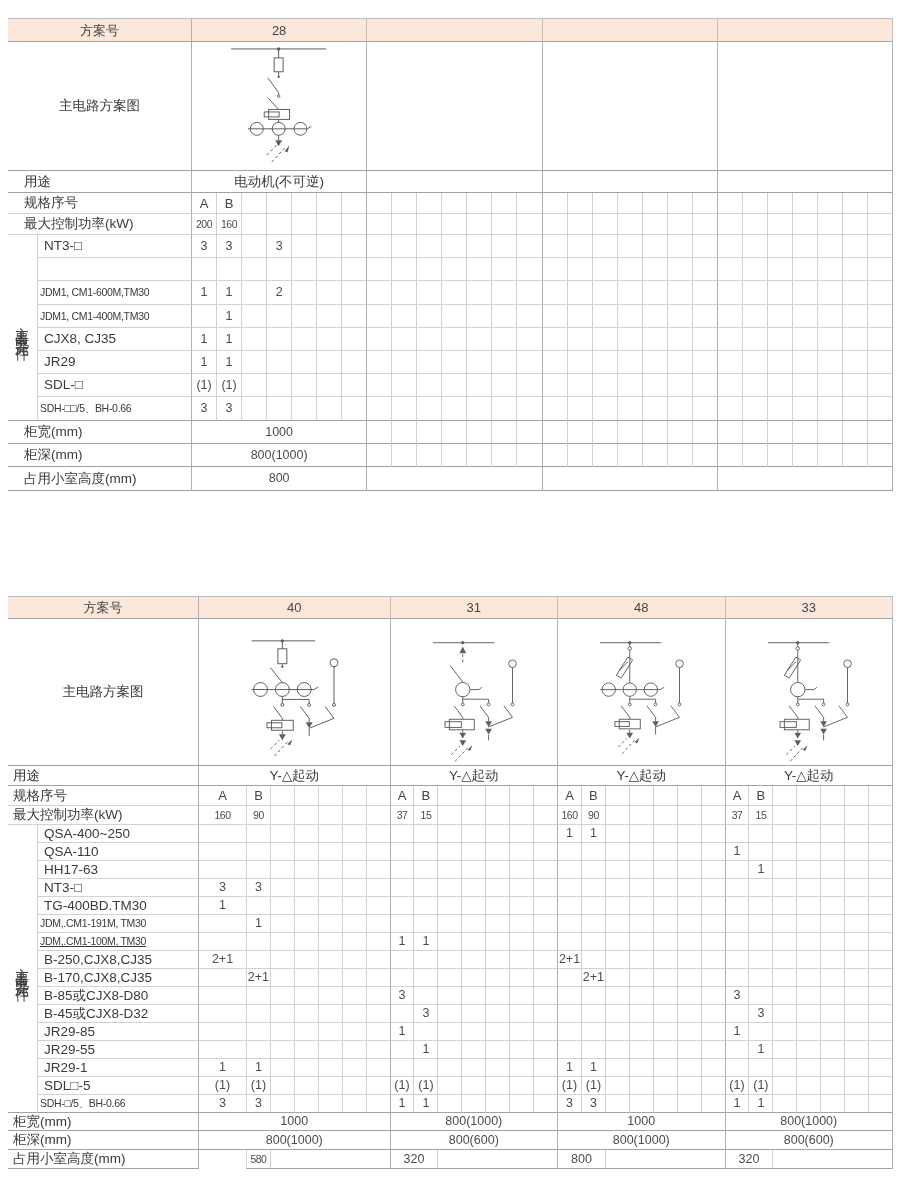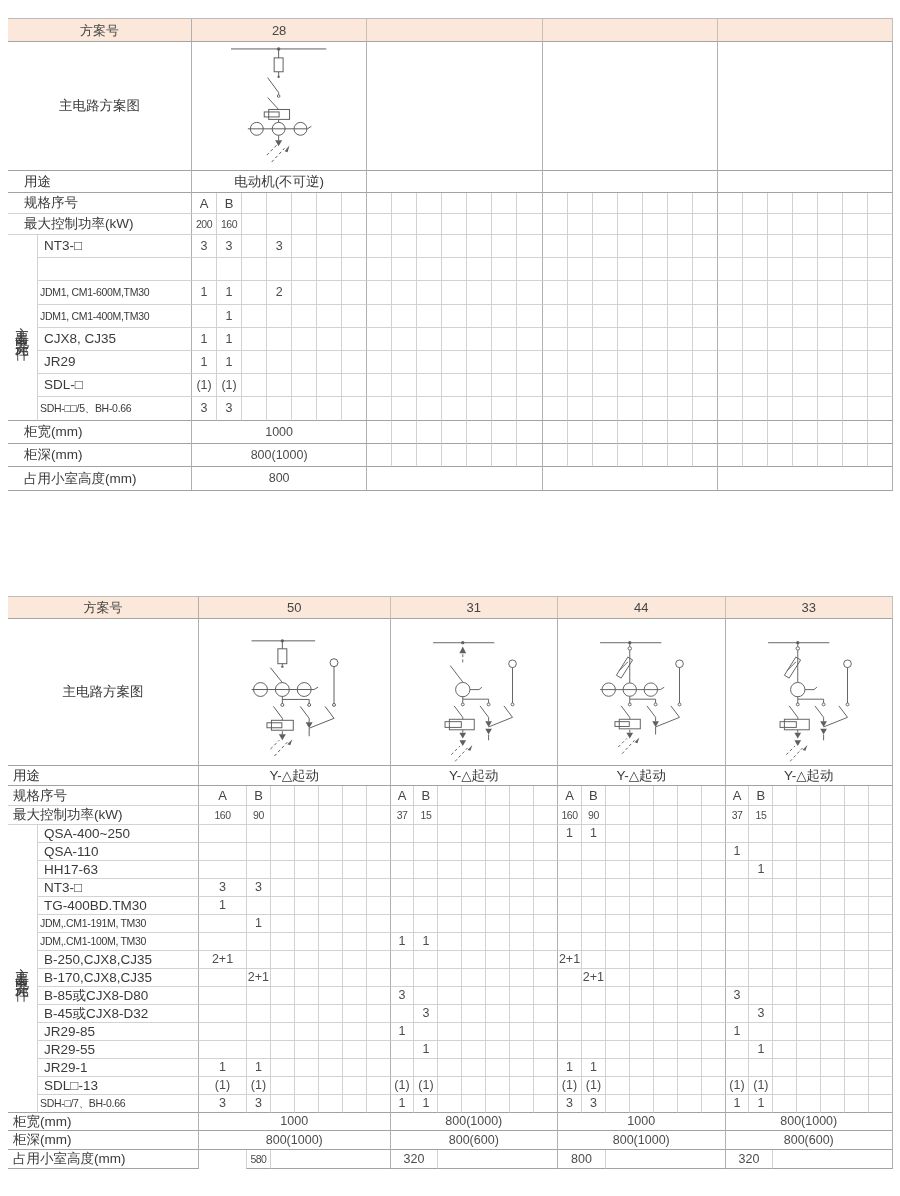--- a/index.html
+++ b/index.html
@@ -409,23 +409,23 @@
     <div class="c dk" style="grid-area: 15 / 29;"></div>
     <div class="c dk schemeEnd" style="grid-area: 15 / 30;"></div>
     <div class="c lab dk labEnd" style="grid-area: 16 / 1 / auto / span 2;">占用小室高度(mm)</div>
     <div class="c dk schemeEnd" style="grid-area: 16 / 3 / auto / span 7;">800</div>
     <div class="c dk schemeEnd" style="grid-area: 16 / 10 / auto / span 7;"></div>
     <div class="c dk schemeEnd" style="grid-area: 16 / 17 / auto / span 7;"></div>
     <div class="c dk schemeEnd" style="grid-area: 16 / 24 / auto / span 7;"></div>
   </div>
 <div id="t2" class="tbl" style="left: 8px; top: 596px; grid-template-columns: 30px 161px repeat(28, 1fr); grid-template-rows: 22px 147px 20px 20px 19px 18px 18px 18px 18px 18px 18px 18px 18px 18px 18px 18px 18px 18px 18px 18px 18px 18px 19px 19px 20px;">
     <div class="c lab labc hdr labEnd" style="grid-area: 1 / 1 / auto / span 2;">方案号</div>
-    <div class="c hdr" style="grid-area: 1 / 3 / auto / span 7;">50</div>
+    <div class="c hdr" style="grid-area: 1 / 3 / auto / span 7;">40</div>
     <div class="c hdr" style="grid-area: 1 / 10 / auto / span 7;">31</div>
-    <div class="c hdr" style="grid-area: 1 / 17 / auto / span 7;">44</div>
+    <div class="c hdr" style="grid-area: 1 / 17 / auto / span 7;">48</div>
     <div class="c hdr" style="grid-area: 1 / 24 / auto / span 7;">33</div>
     <div class="c lab labc dk labEnd" style="grid-area: 2 / 1 / auto / span 2;">主电路方案图</div>
     <div class="c dia dk schemeEnd" style="grid-area: 2 / 3 / auto / span 7;">
       <svg viewBox="0 0 174 147" preserveAspectRatio="xMidYMid meet">
         <line x1="44" y1="22" x2="108" y2="22"></line>
         <circle cx="75" cy="22" r="1.7" class="f"></circle>
         <line x1="75" y1="22" x2="75" y2="30"></line>
         <rect x="70.5" y="30" width="9" height="15"></rect>
         <line x1="75" y1="45" x2="75" y2="47"></line>
         <circle cx="75" cy="48" r="1.2" class="f"></circle>
@@ -810,21 +810,21 @@
     <div class="c " style="grid-area: 11 / 21;"></div>
     <div class="c " style="grid-area: 11 / 22;"></div>
     <div class="c  schemeEnd" style="grid-area: 11 / 23;"></div>
     <div class="c " style="grid-area: 11 / 24;"></div>
     <div class="c " style="grid-area: 11 / 25;"></div>
     <div class="c " style="grid-area: 11 / 26;"></div>
     <div class="c " style="grid-area: 11 / 27;"></div>
     <div class="c " style="grid-area: 11 / 28;"></div>
     <div class="c " style="grid-area: 11 / 29;"></div>
     <div class="c  schemeEnd" style="grid-area: 11 / 30;"></div>
-    <div class="c name labEnd small" style="grid-area: 12 / 2;">JDM,.CM1-100M, TM30</div>
+    <div class="c name labEnd small" style="grid-area: 12 / 2; text-decoration: underline;">JDM,.CM1-100M, TM30</div>
     <div class="c " style="grid-area: 12 / 3;"></div>
     <div class="c " style="grid-area: 12 / 4;"></div>
     <div class="c " style="grid-area: 12 / 5;"></div>
     <div class="c " style="grid-area: 12 / 6;"></div>
     <div class="c " style="grid-area: 12 / 7;"></div>
     <div class="c " style="grid-area: 12 / 8;"></div>
     <div class="c  schemeEnd" style="grid-area: 12 / 9;"></div>
     <div class="c " style="grid-area: 12 / 10;">1</div>
     <div class="c " style="grid-area: 12 / 11;">1</div>
     <div class="c " style="grid-area: 12 / 12;"></div>
@@ -1042,21 +1042,21 @@
     <div class="c " style="grid-area: 19 / 21;"></div>
     <div class="c " style="grid-area: 19 / 22;"></div>
     <div class="c  schemeEnd" style="grid-area: 19 / 23;"></div>
     <div class="c " style="grid-area: 19 / 24;"></div>
     <div class="c " style="grid-area: 19 / 25;"></div>
     <div class="c " style="grid-area: 19 / 26;"></div>
     <div class="c " style="grid-area: 19 / 27;"></div>
     <div class="c " style="grid-area: 19 / 28;"></div>
     <div class="c " style="grid-area: 19 / 29;"></div>
     <div class="c  schemeEnd" style="grid-area: 19 / 30;"></div>
-    <div class="c name labEnd" style="grid-area: 20 / 2;">SDL□-13</div>
+    <div class="c name labEnd" style="grid-area: 20 / 2;">SDL□-5</div>
     <div class="c " style="grid-area: 20 / 3;">(1)</div>
     <div class="c " style="grid-area: 20 / 4;">(1)</div>
     <div class="c " style="grid-area: 20 / 5;"></div>
     <div class="c " style="grid-area: 20 / 6;"></div>
     <div class="c " style="grid-area: 20 / 7;"></div>
     <div class="c " style="grid-area: 20 / 8;"></div>
     <div class="c  schemeEnd" style="grid-area: 20 / 9;"></div>
     <div class="c " style="grid-area: 20 / 10;">(1)</div>
     <div class="c " style="grid-area: 20 / 11;">(1)</div>
     <div class="c " style="grid-area: 20 / 12;"></div>
@@ -1071,21 +1071,21 @@
     <div class="c " style="grid-area: 20 / 21;"></div>
     <div class="c " style="grid-area: 20 / 22;"></div>
     <div class="c  schemeEnd" style="grid-area: 20 / 23;"></div>
     <div class="c " style="grid-area: 20 / 24;">(1)</div>
     <div class="c " style="grid-area: 20 / 25;">(1)</div>
     <div class="c " style="grid-area: 20 / 26;"></div>
     <div class="c " style="grid-area: 20 / 27;"></div>
     <div class="c " style="grid-area: 20 / 28;"></div>
     <div class="c " style="grid-area: 20 / 29;"></div>
     <div class="c  schemeEnd" style="grid-area: 20 / 30;"></div>
-    <div class="c name labEnd small dk" style="grid-area: 21 / 2;">SDH-□/7、BH-0.66</div>
+    <div class="c name labEnd small dk" style="grid-area: 21 / 2;">SDH-□/5、BH-0.66</div>
     <div class="c  dk" style="grid-area: 21 / 3;">3</div>
     <div class="c  dk" style="grid-area: 21 / 4;">3</div>
     <div class="c  dk" style="grid-area: 21 / 5;"></div>
     <div class="c  dk" style="grid-area: 21 / 6;"></div>
     <div class="c  dk" style="grid-area: 21 / 7;"></div>
     <div class="c  dk" style="grid-area: 21 / 8;"></div>
     <div class="c  schemeEnd dk" style="grid-area: 21 / 9;"></div>
     <div class="c  dk" style="grid-area: 21 / 10;">1</div>
     <div class="c  dk" style="grid-area: 21 / 11;">1</div>
     <div class="c  dk" style="grid-area: 21 / 12;"></div>

